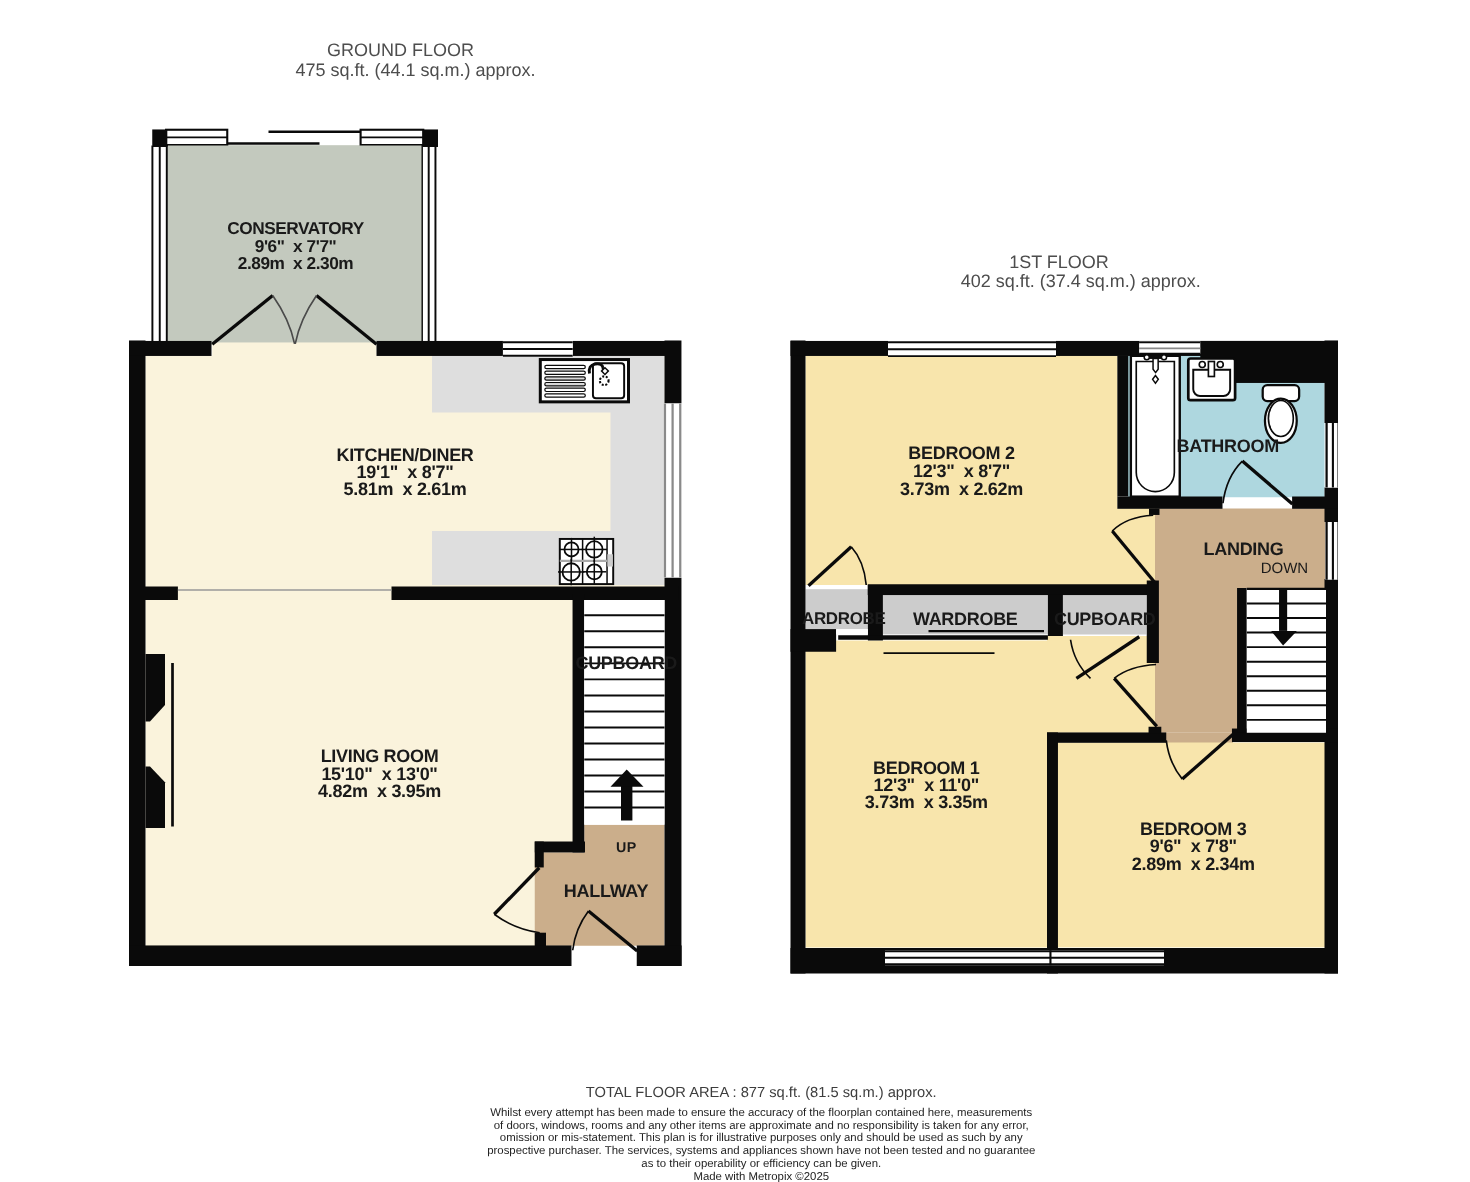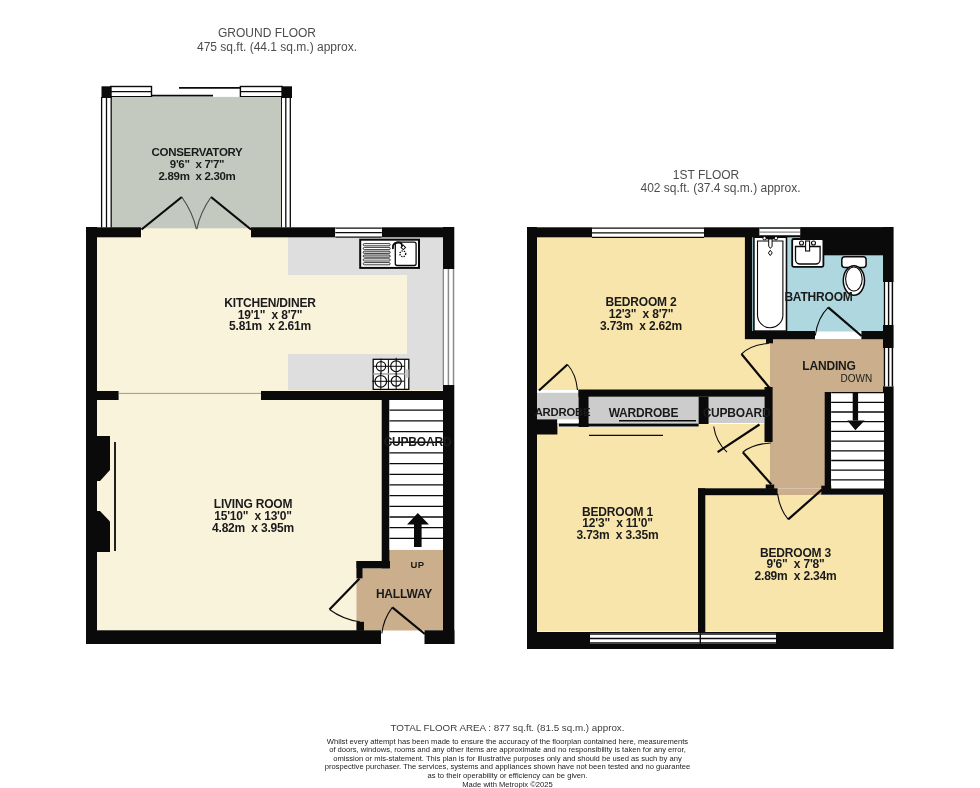--- a/index.html
+++ b/index.html
@@ -1,16 +1,16 @@
 <!DOCTYPE html>
 <html><head>
 <meta charset="utf-8">
 <style>
   html,body { margin:0; padding:0; background:#fff; }
-  #page { position:relative; width:980px; height:788px; background:#fff; overflow:hidden; }
+  #page { position:relative; width:892px; height:788px; background:#fff; overflow:hidden; }
 </style>
 </head>
 <body>
 <div id="page">
 <svg width="980" height="788" viewBox="0 0 980 788">
 <text x="267" y="37" font-family="Liberation Sans, sans-serif" font-size="12" font-weight="normal" fill="#4d4d4d" text-anchor="middle" letter-spacing="0">GROUND FLOOR</text>
 <text x="277" y="50.5" font-family="Liberation Sans, sans-serif" font-size="12" font-weight="normal" fill="#4d4d4d" text-anchor="middle" letter-spacing="0">475 sq.ft. (44.1 sq.m.) approx.</text>
 <rect x="104" y="90" width="185" height="140" fill="#C3C9BE"></rect>
 <rect x="101.3" y="97" width="10.4" height="131" fill="#fff"></rect>
 <rect x="281" y="97" width="9.7" height="131" fill="#fff"></rect>

